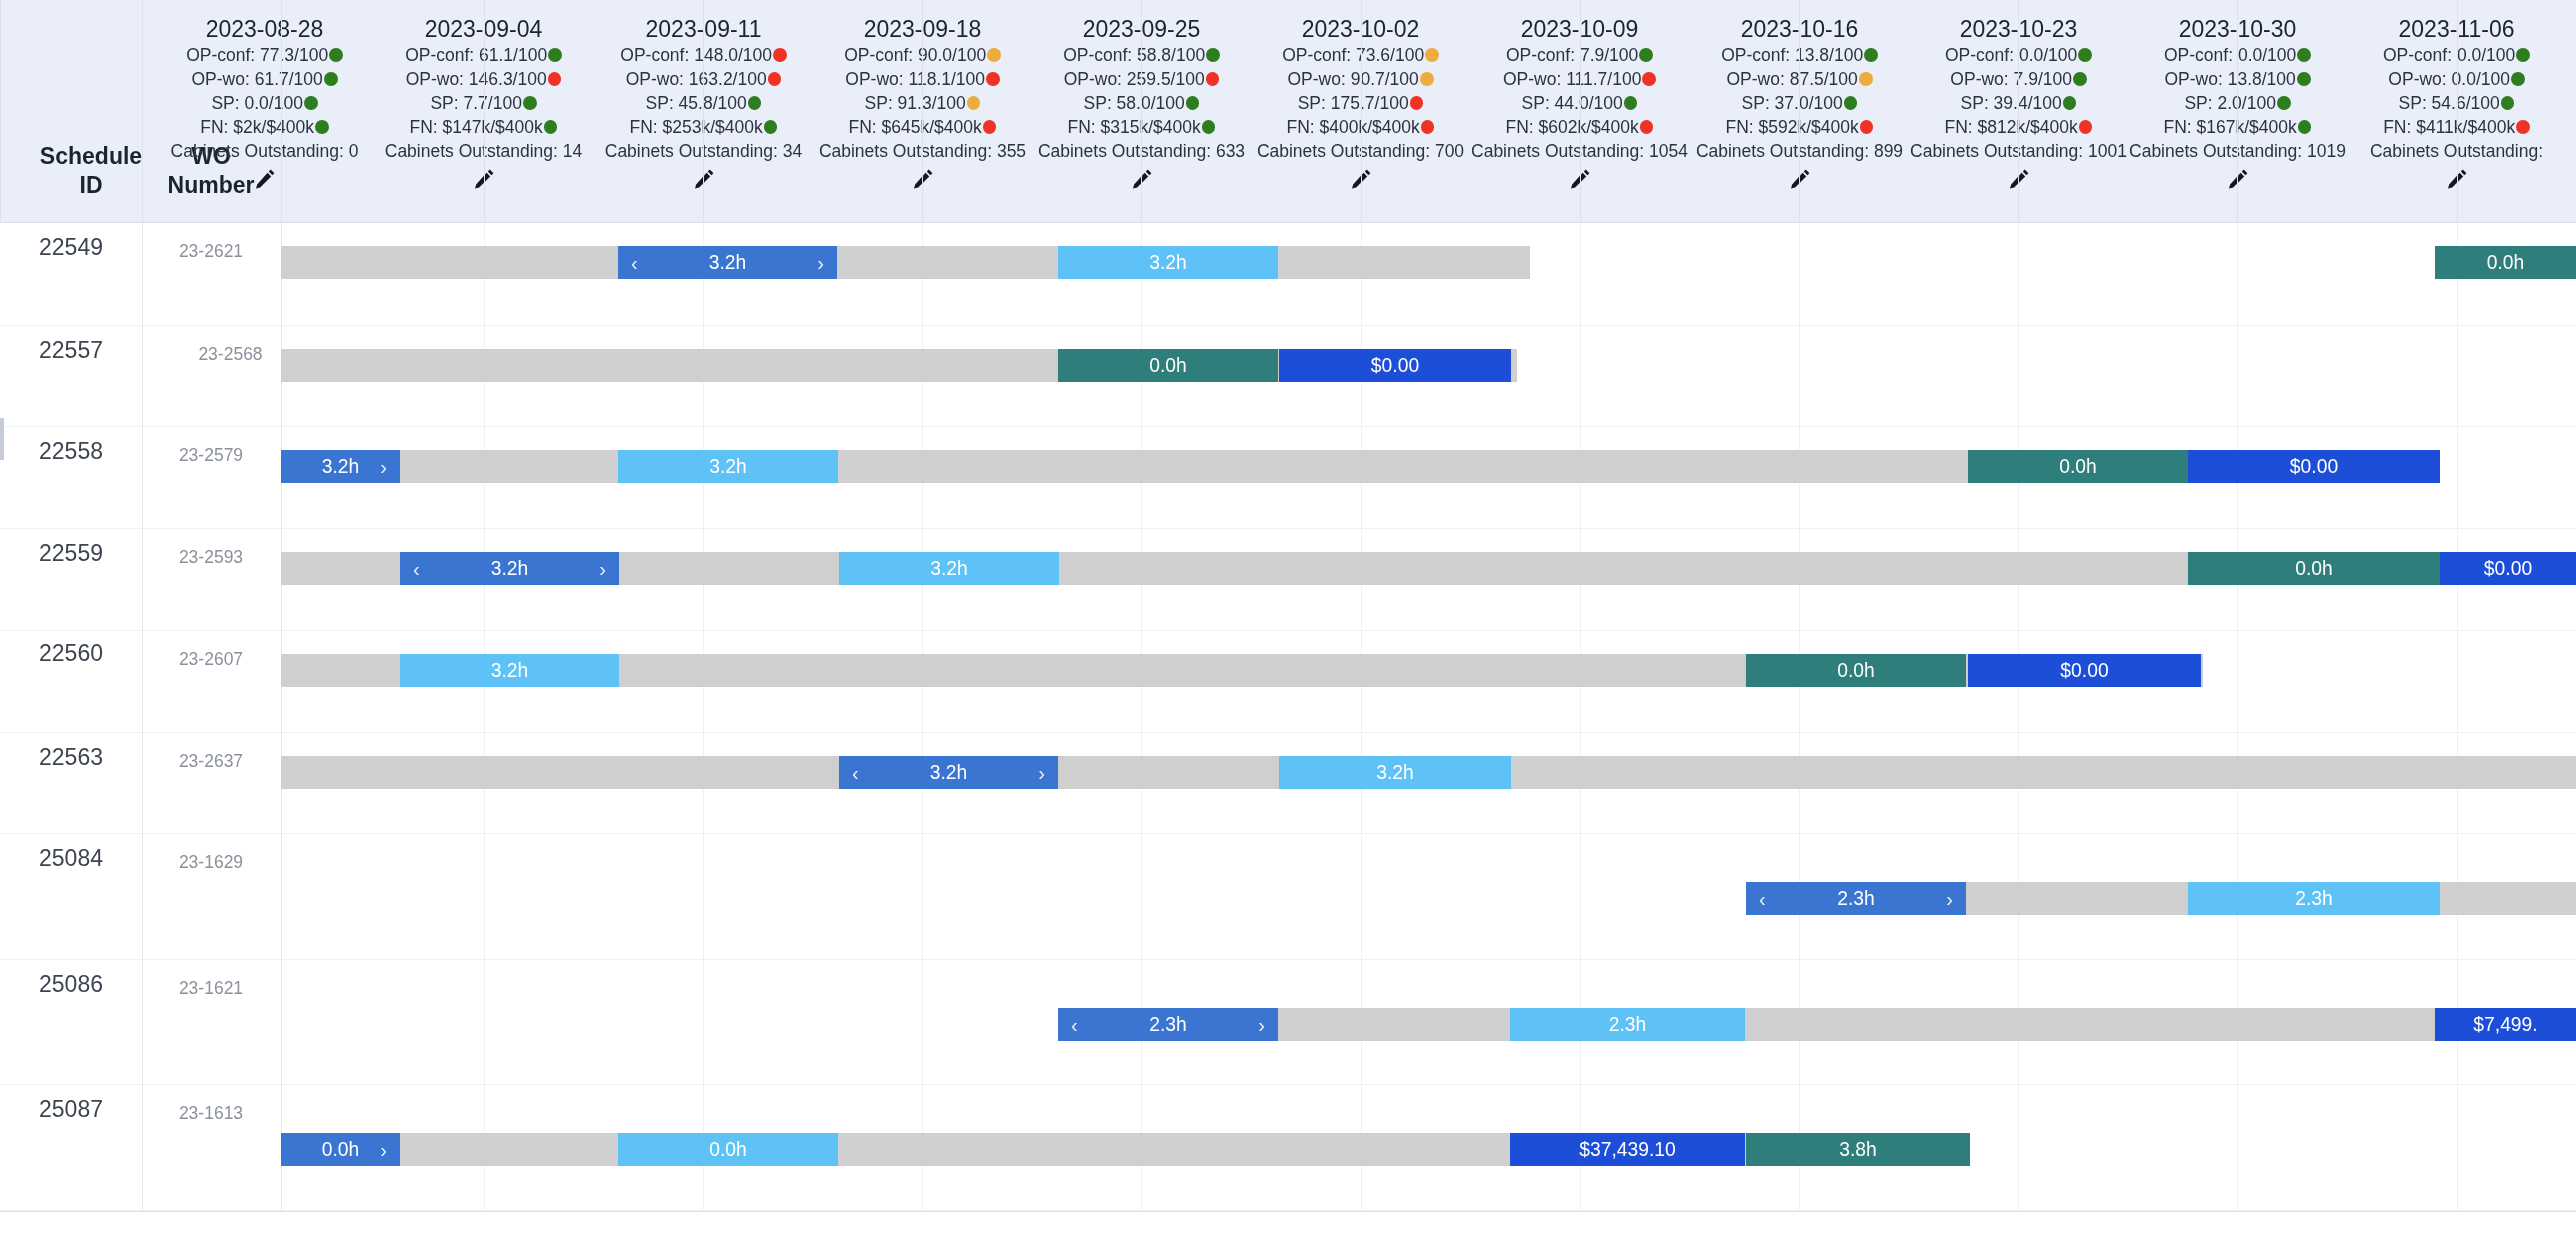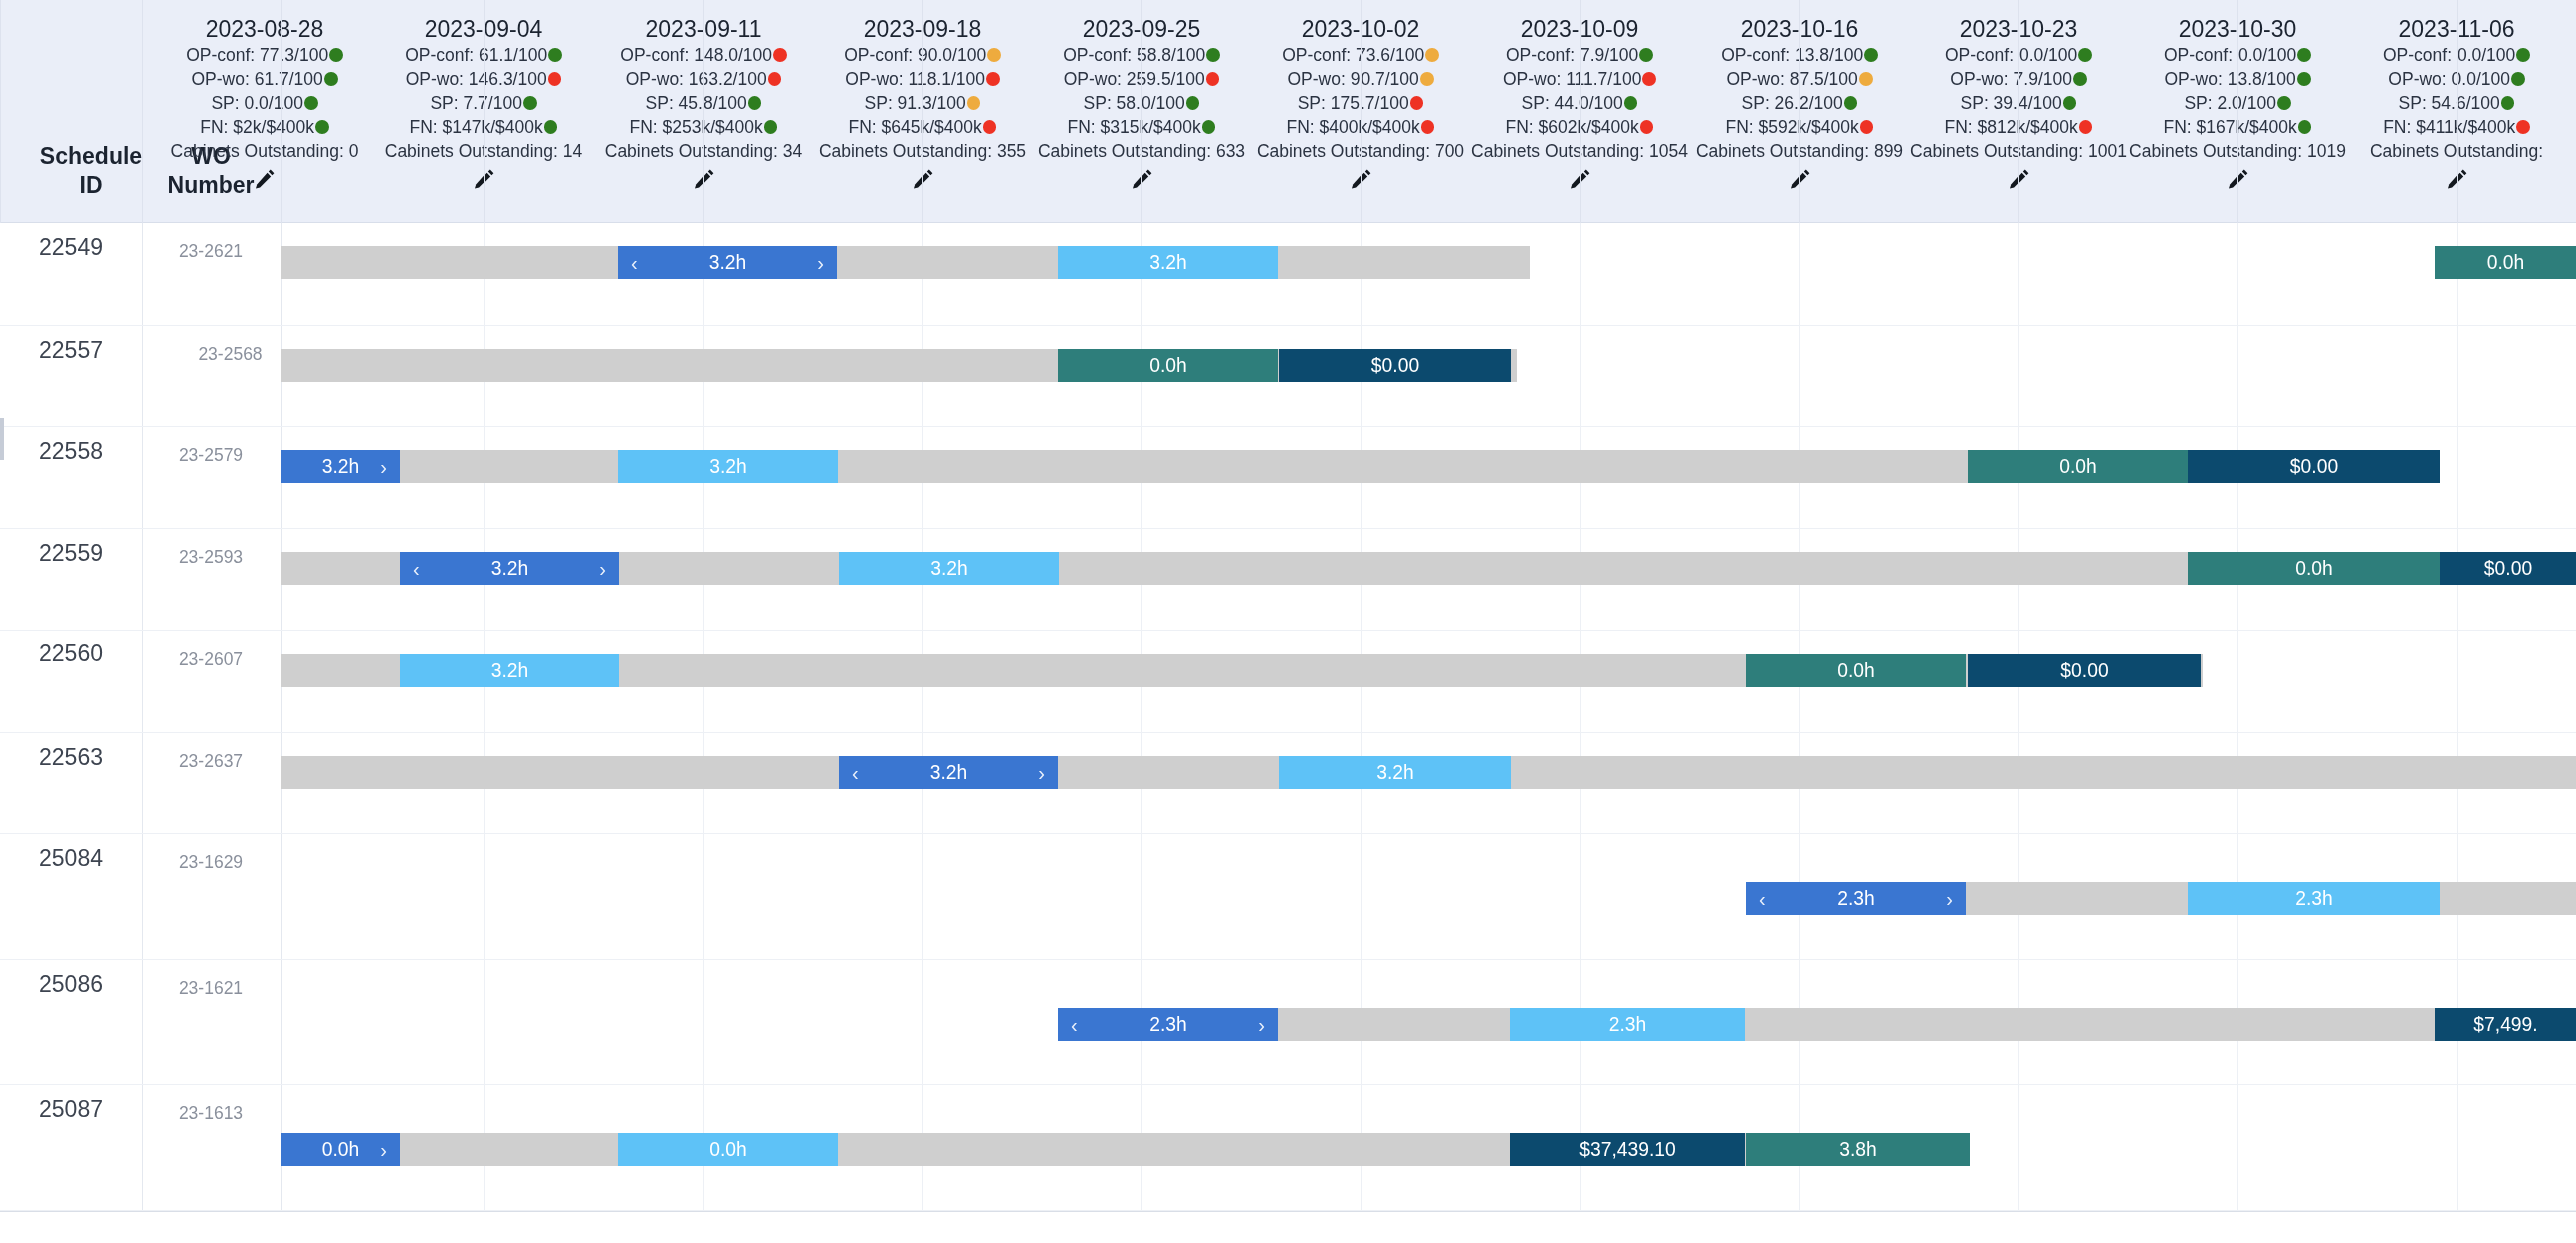--- a/index.html
+++ b/index.html
@@ -86,21 +86,21 @@
   
   .bar {
     position: absolute; height: 33px;
     display: flex; align-items: center; justify-content: center;
     font-size: 19.3px; color: #ffffff; white-space: nowrap;
   }
   .bar.grey   { background: #cfcfcf; }
   .bar.blue   { background: #3a76d1; }
   .bar.lblue  { background: #5ec2f7; }
   .bar.teal   { background: #2e7e7b; }
-  .bar.purple { background: #0c4a6e; }
+  .bar.purple { background: #1d4ed8; }
   .bar .chev {
     position: absolute; font-size: 20px; color: #eaf1fb; line-height: 1;
   }
   .bar .chev.l { left: 13px; }
   .bar .chev.r { right: 13px; }
   .bar .blabel { pointer-events: none; text-align: right; }
 
   
   #scroll-nub {
     position: absolute; left: 0; top: 418px; width: 3.7px; height: 42px;
@@ -315,21 +315,21 @@
           <div class="dc-date">2023-10-16</div>
           <div class="dc-metric">
             <span class="mtxt">OP-conf: 13.8/100</span>
             <span class="dot green"></span>
           </div>
           <div class="dc-metric">
             <span class="mtxt">OP-wo: 87.5/100</span>
             <span class="dot orange"></span>
           </div>
           <div class="dc-metric">
-            <span class="mtxt">SP: 26.2/100</span>
+            <span class="mtxt">SP: 37.0/100</span>
             <span class="dot green"></span>
           </div>
           <div class="dc-metric">
             <span class="mtxt">FN: $592k/$400k</span>
             <span class="dot red"></span>
           </div>
           <div class="dc-cab">Cabinets Outstanding: 899</div>
           <div class="pencil">
             <svg width="24" height="24" viewBox="0 0 24 24">
               <path d="M17.8 2.6 L21.4 6.2 L19.4 8.2 L15.8 4.6 Z" fill="#13181f"></path>

